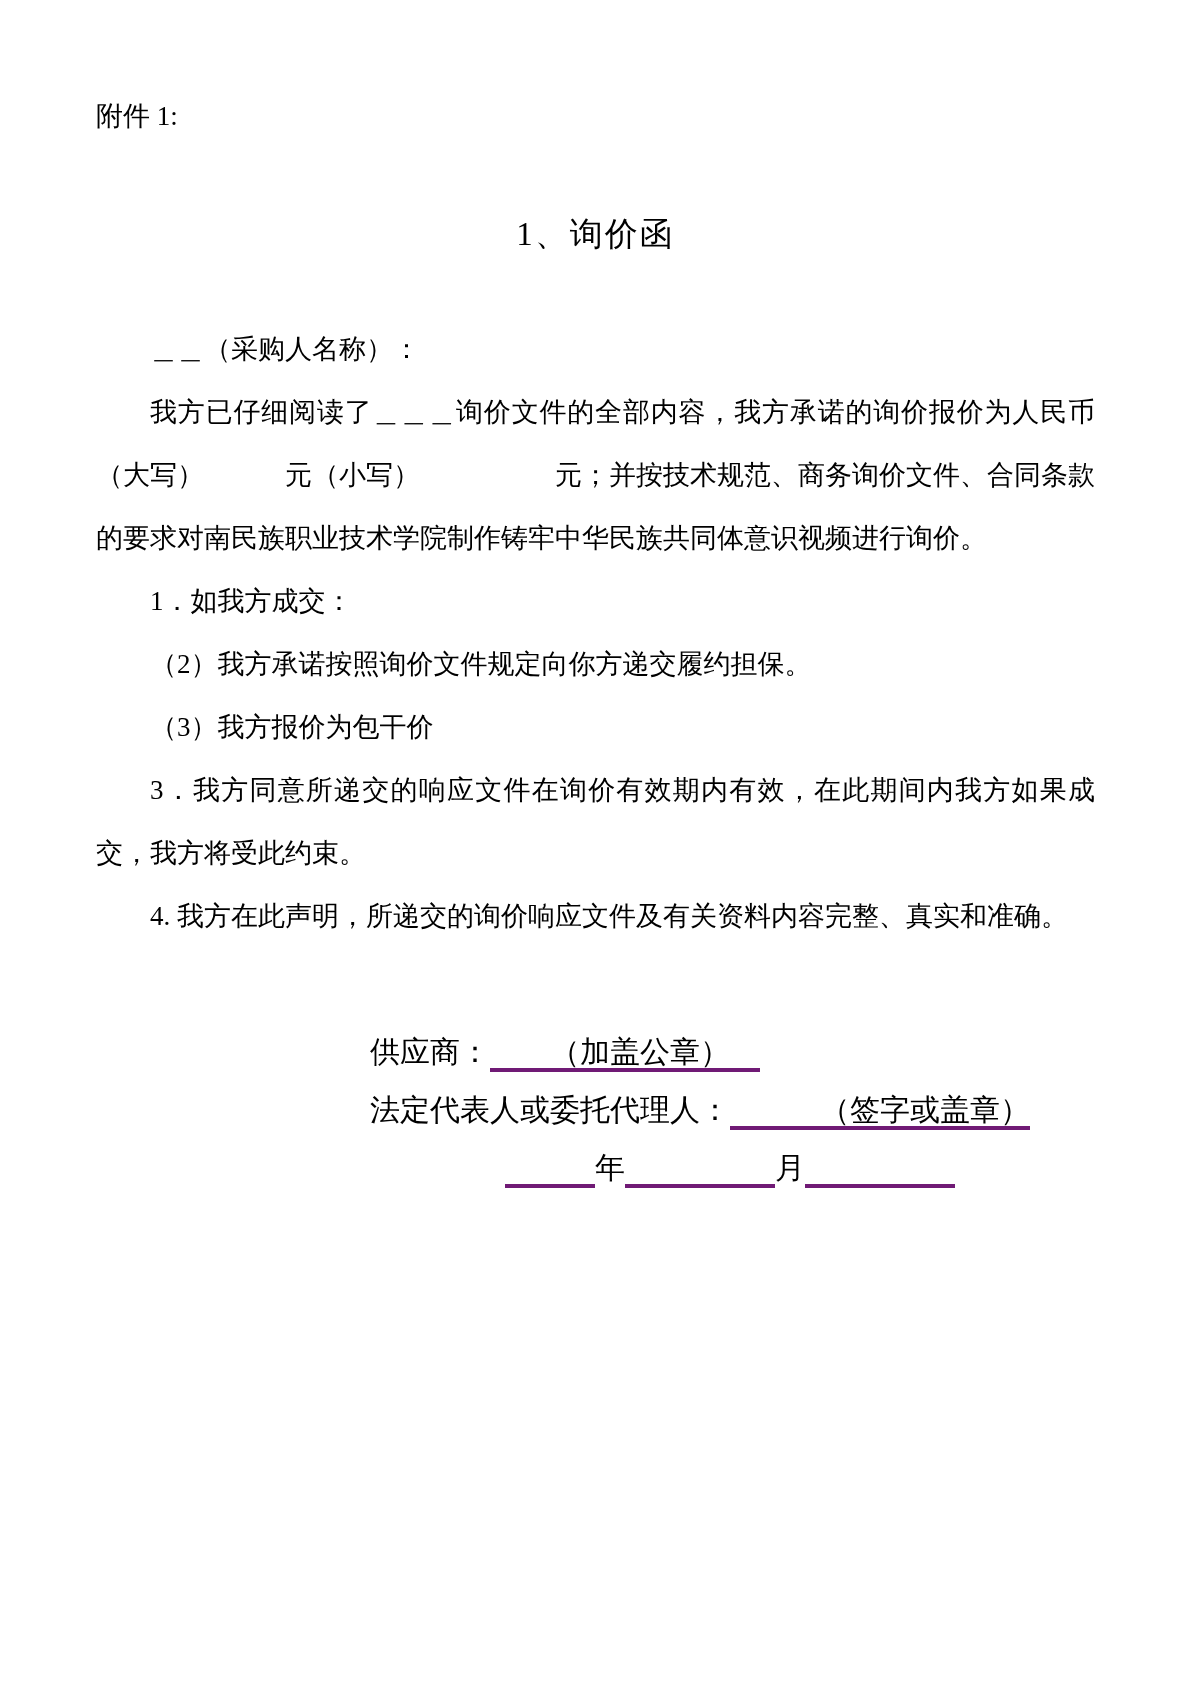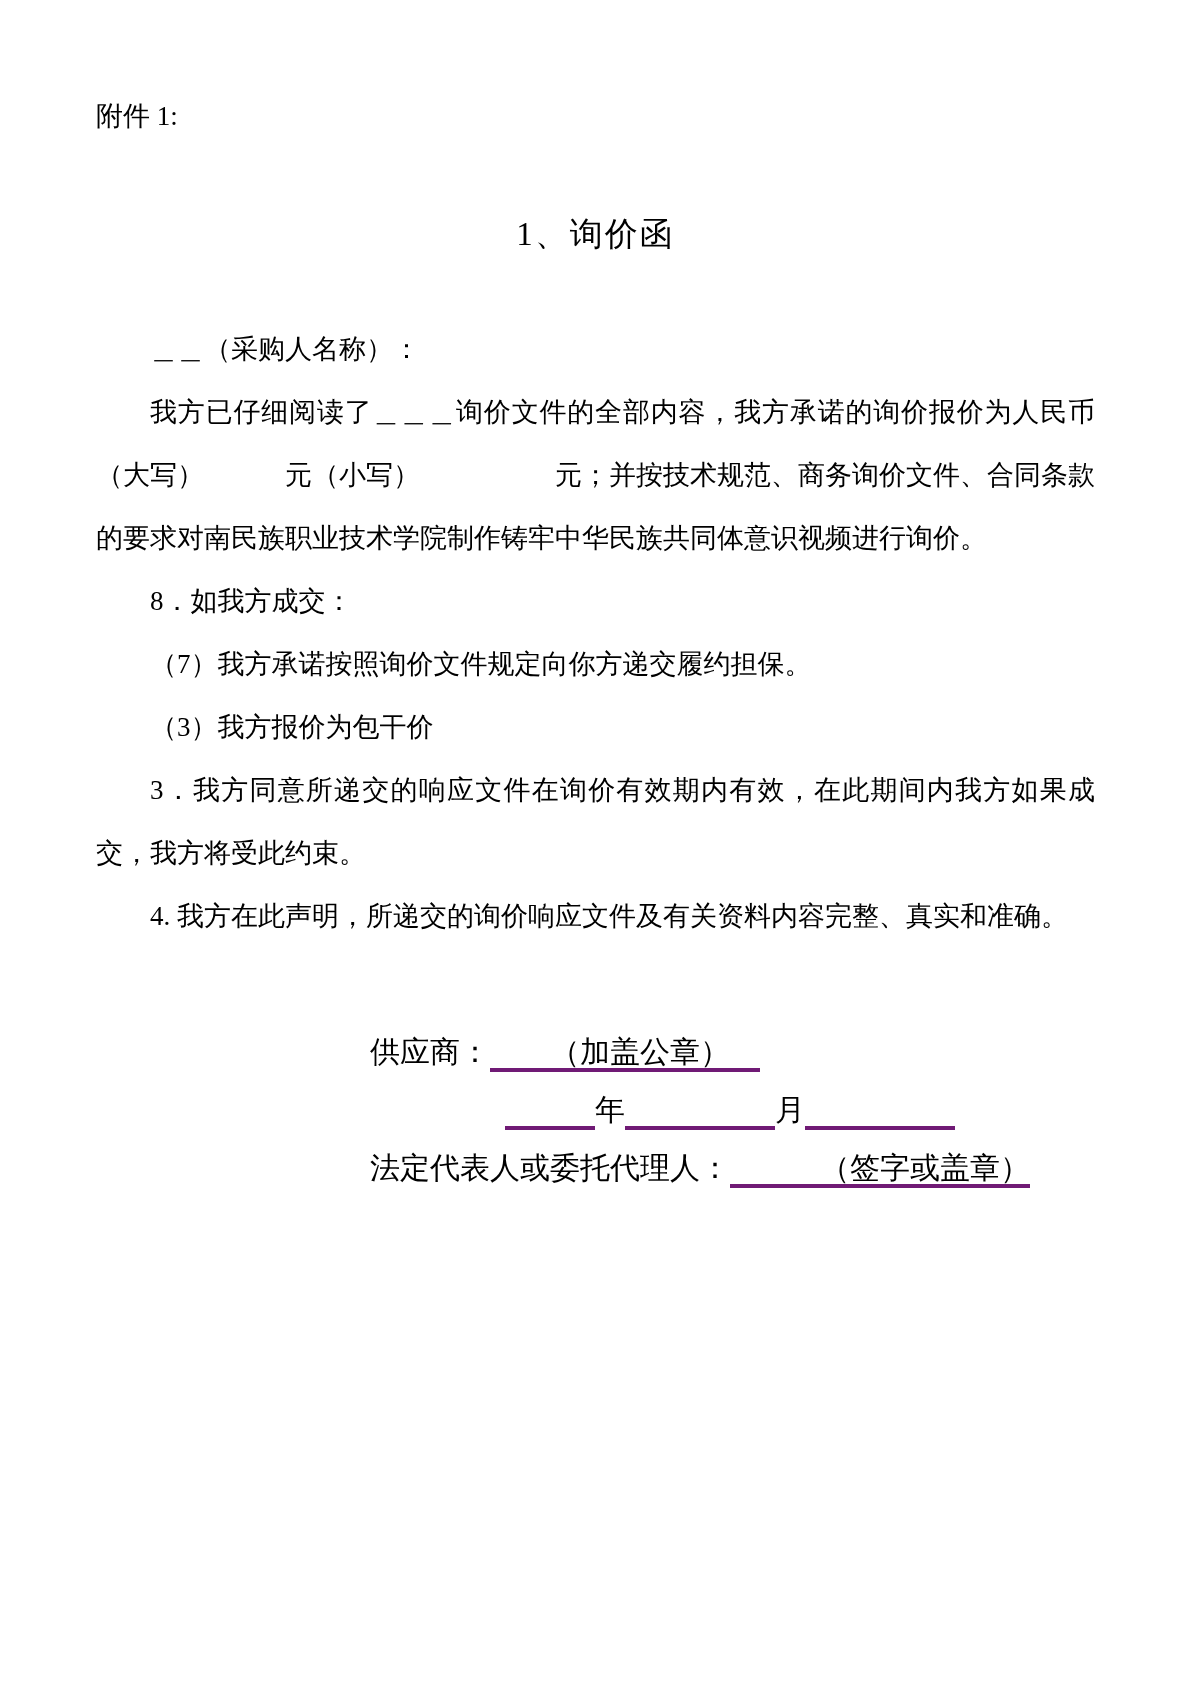--- a/index.html
+++ b/index.html
@@ -64,40 +64,40 @@
 <div class="page">
 
   <div class="attach">附件 1:</div>
 
   <h1 class="doc-title">1、询价函</h1>
 
   <p class="body-p first">＿＿（采购人名称）：</p>
 
   <p class="body-p">我方已仔细阅读了＿＿＿询价文件的全部内容，我方承诺的询价报价为人民币（大写）　　　元（小写）　　　　　元；并按技术规范、商务询价文件、合同条款的要求对南民族职业技术学院制作铸牢中华民族共同体意识视频进行询价。</p>
 
-  <p class="body-p">8．如我方成交：</p>
+  <p class="body-p">1．如我方成交：</p>
 
 
-  <p class="body-p">（7）我方承诺按照询价文件规定向你方递交履约担保。</p>
+  <p class="body-p">（2）我方承诺按照询价文件规定向你方递交履约担保。</p>
 
   <p class="body-p">（3）我方报价为包干价</p>
 
   <p class="body-p">3．我方同意所递交的响应文件在询价有效期内有效，在此期间内我方如果成交，我方将受此约束。</p>
 
   <p class="body-p">4. 我方在此声明，所递交的询价响应文件及有关资料内容完整、真实和准确。</p>
 
   <div class="sig-block">
 
     <div class="sig-line">
       <span>供应商：</span><span class="ul">　　（加盖公章）　</span>
     </div>
 
+    <div class="sig-line">
+      <span>法定代表人或委托代理人：</span><span class="ul">　　　（签字或盖章）</span>
+    </div>
+
     <div class="sig-line date-line">
       <span class="ul">　　　</span><span>年</span><span class="ul">　　　　　</span><span>月</span><span class="ul">　　　　　</span>
-    </div>
-
-    <div class="sig-line">
-      <span>法定代表人或委托代理人：</span><span class="ul">　　　（签字或盖章）</span>
     </div>
 
   </div>
 
 </div>
 
 </body></html>

